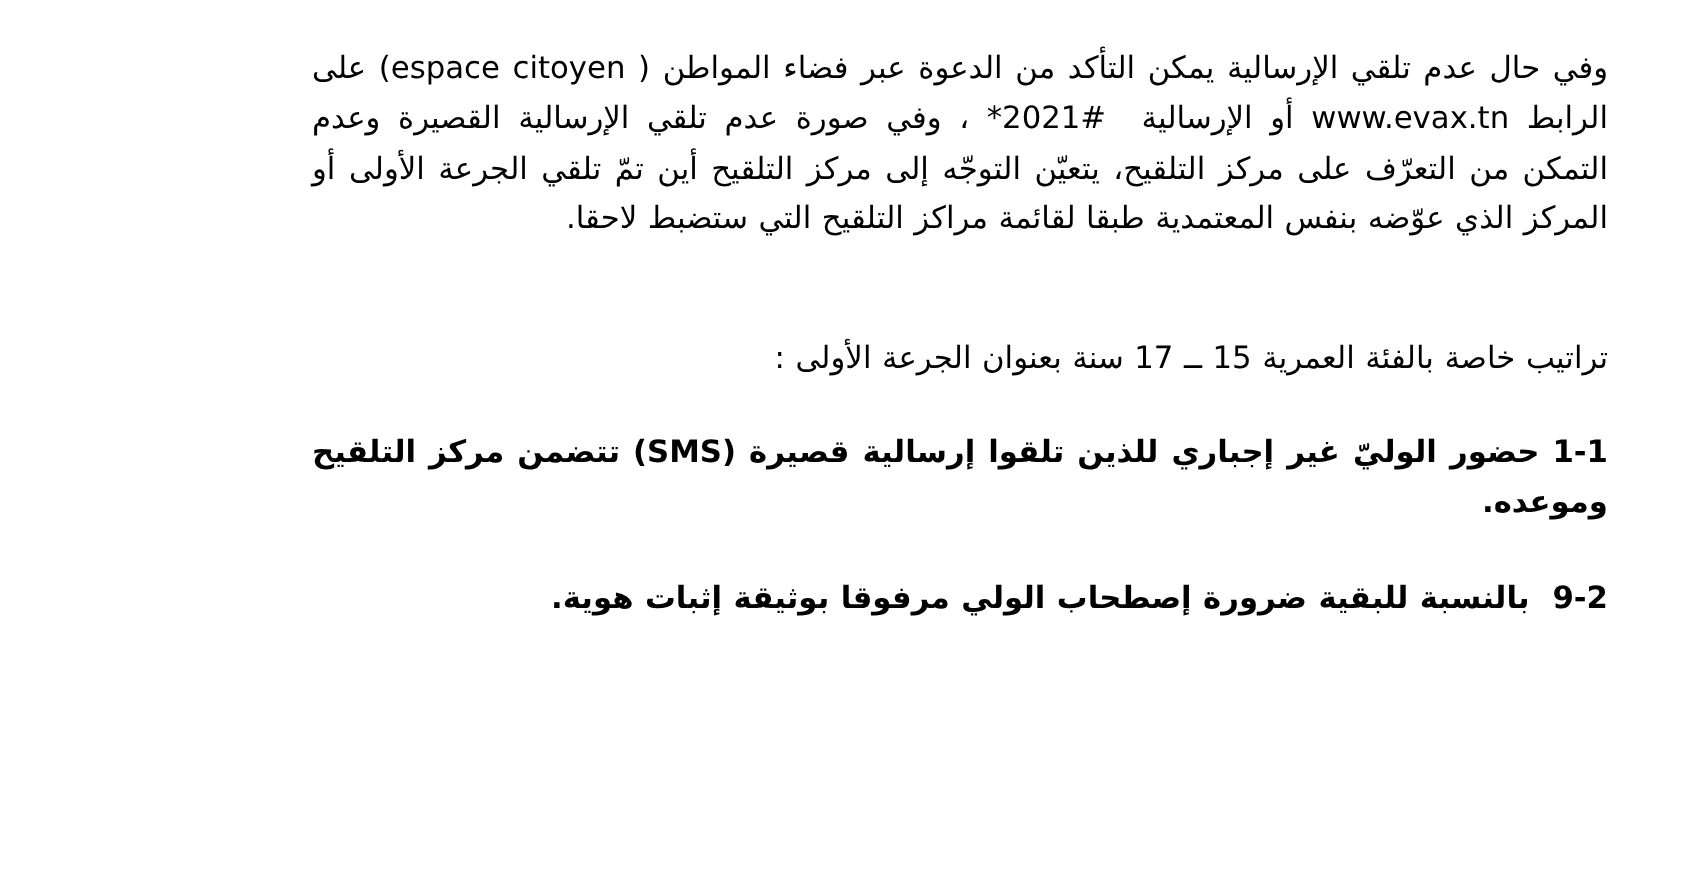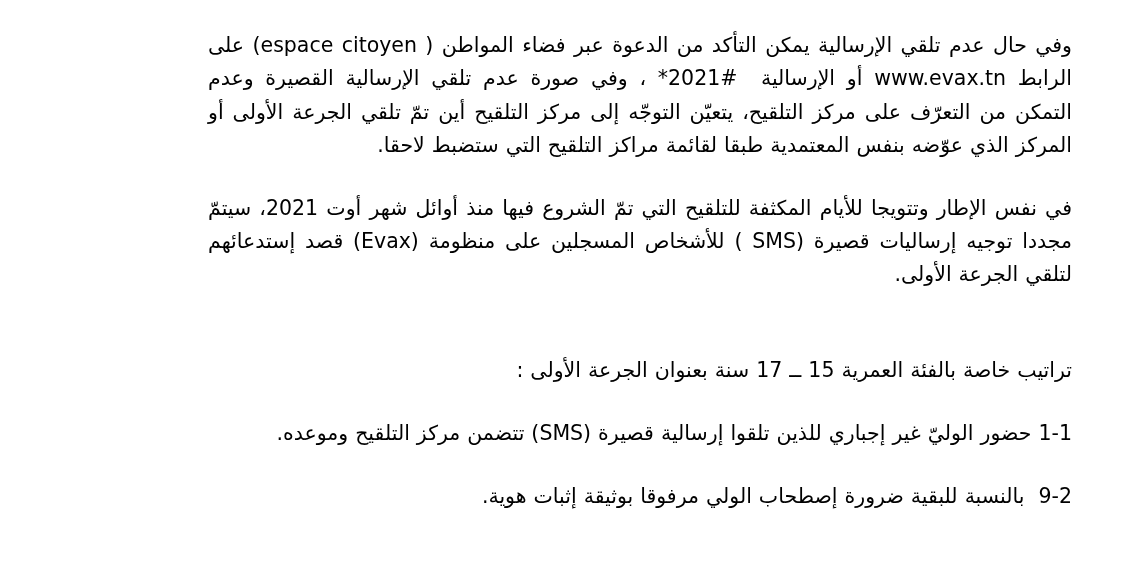--- a/index.html
+++ b/index.html
@@ -40,39 +40,37 @@
     word-spacing: 0.5px;
   }
   .para.clipped-top {
     
     margin-top: -30px;
   }
   .gap-md { height: 26px; }
   .gap-lg { height: 30px; }
   .para.center-ish {
     text-align: right;
-    margin-top: 32px;
   }
-  .indent-1 { padding-right: 0px; }
+  .indent-1 { padding-right: 0px; font-weight: bold; }
 </style>
 </head>
 <body>
 
 <div class="page">
   <div class="doc-body">
 
     <p class="para clipped-top">لإستدعاء المعنيين تتضمن مركز التلقيح المحدد والموعد.</p>
 
     <div class="gap-md"></div>
 
     <p class="para">وفي حال عدم تلقي الإرسالية يمكن التأكد من الدعوة عبر فضاء المواطن ( espace citoyen) على الرابط www.evax.tn أو الإرسالية  #2021* ، وفي صورة عدم تلقي الإرسالية القصيرة وعدم التمكن من التعرّف على مركز التلقيح، يتعيّن التوجّه إلى مركز التلقيح أين تمّ تلقي الجرعة الأولى أو المركز الذي عوّضه بنفس المعتمدية طبقا لقائمة مراكز التلقيح التي ستضبط لاحقا.</p>
 
     <div class="gap-lg"></div>
 
-    <p class="para">في نفس الإطار وتتويجا للأيام المكثفة للتلقيح التي تمّ الشروع فيها منذ أوائل شهر أوت 2021، سيتمّ مجددا توجيه إرساليات قصيرة (SMS ) للأشخاص المسجلين على منظومة (Evax) قصد إستدعائهم  لتلقي الجرعة الأولى.</p>
 
     <div class="gap-lg"></div>
 
     <p class="para center-ish">تراتيب خاصة بالفئة العمرية 15 ــ 17 سنة بعنوان الجرعة الأولى :</p>
 
     <div class="gap-lg"></div>
 
     <p class="para indent-1">1-1 حضور الوليّ غير إجباري للذين تلقوا إرسالية قصيرة (SMS) تتضمن مركز التلقيح وموعده.</p>
 
     <div class="gap-lg"></div>

